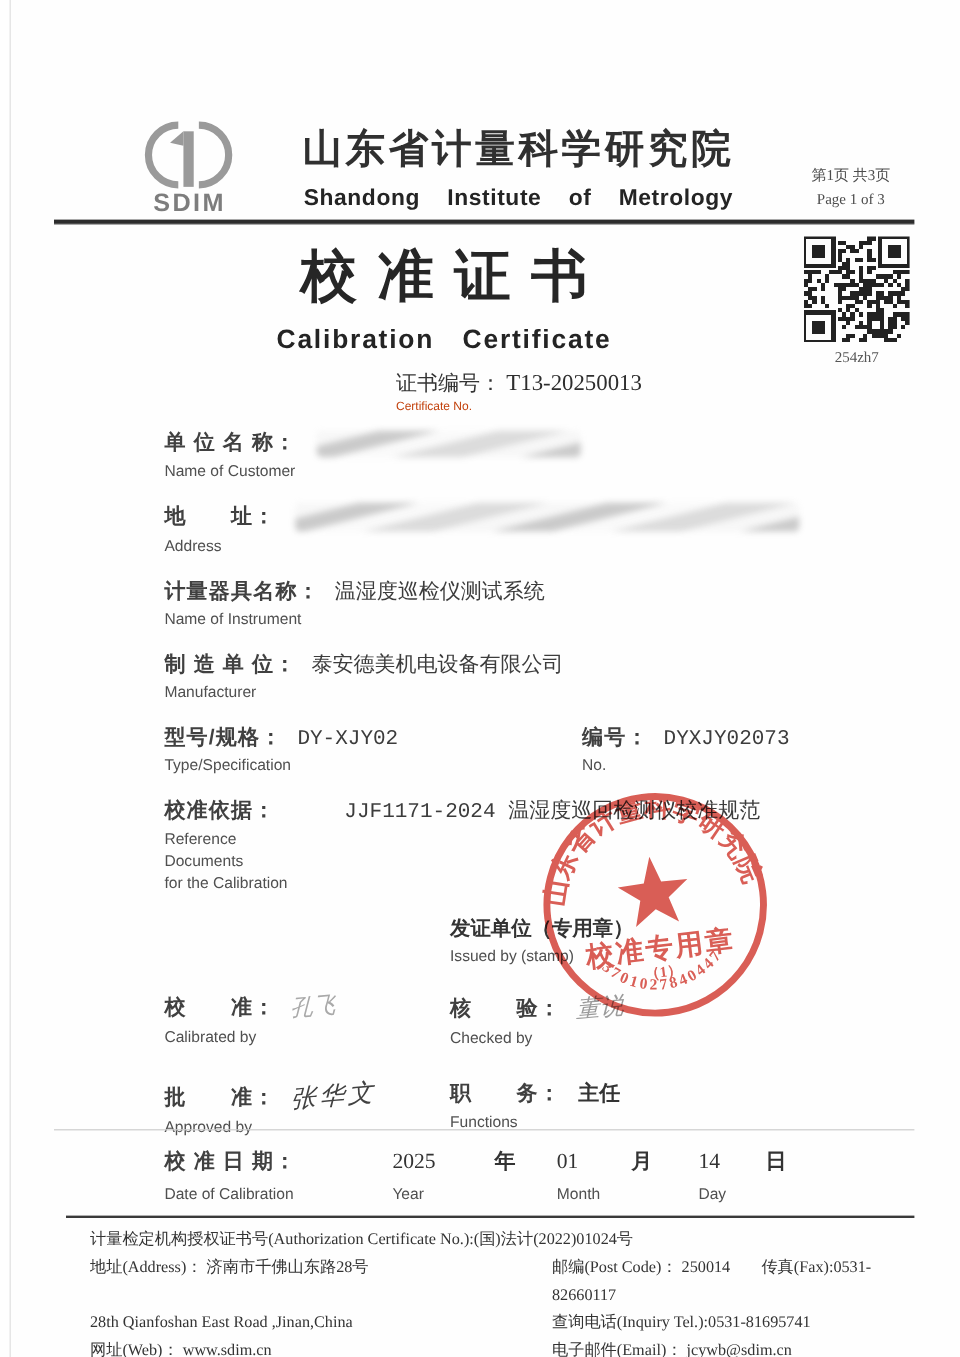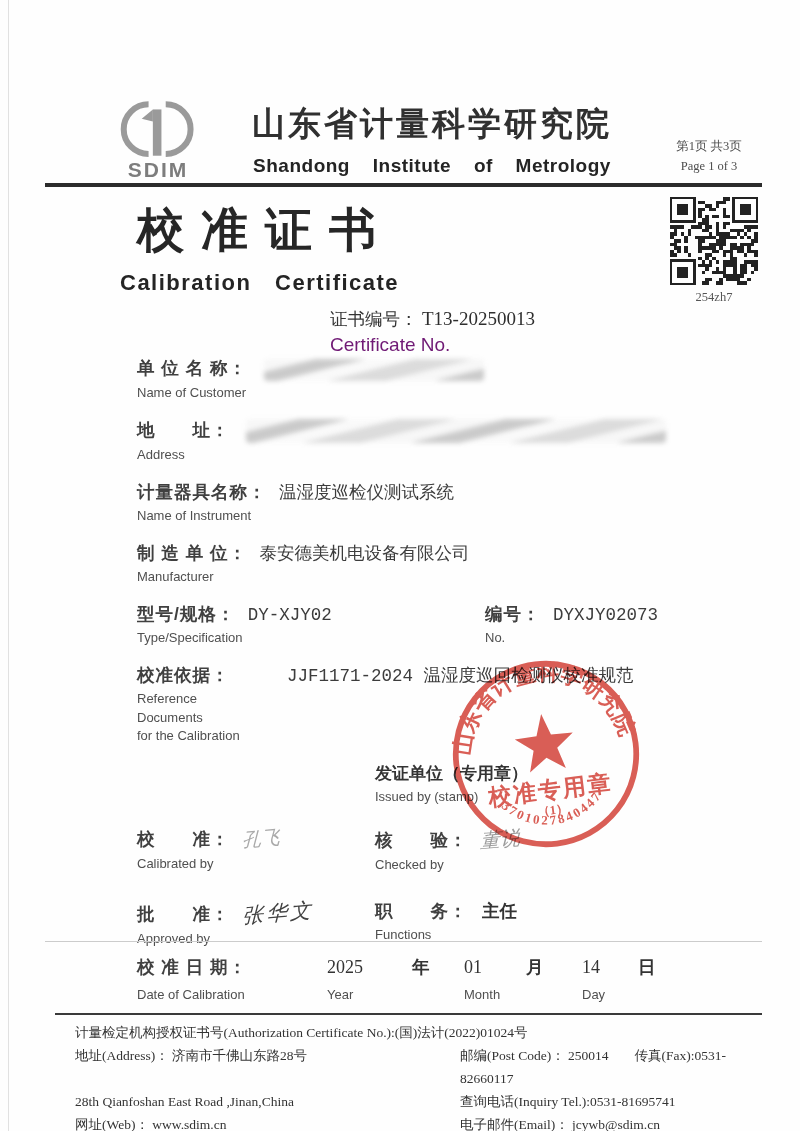--- a/index.html
+++ b/index.html
@@ -22,33 +22,33 @@
   .org-zh { font-family:"Liberation Serif","DejaVu Serif",serif; font-size:33px;
     font-weight:700; letter-spacing:3px; color:#303030; }
   .org-en { font-size:19px; font-weight:700; word-spacing:17px; letter-spacing:.5px;
     color:#242424; margin-top:8px; }
   .page-info { width:106px; text-align:center; font-size:12.5px; color:#4c4c4c;
     padding-top:36px; line-height:1.6; font-family:"Liberation Serif",serif; }
   .header-rule { position:absolute; top:183px; left:45px; right:38px; height:4px;
     border-top:3px solid #2c2c2c; border-bottom:1px solid #2c2c2c; }
 
   
-  .title-block { position:absolute; top:199px; left:120px; width:500px; text-align:left; }
+  .title-block { position:absolute; top:199px; left:120px; width:500px; text-align:center; }
   .title-zh { font-family:"Liberation Serif","DejaVu Serif",serif; font-size:47px;
     font-weight:700; letter-spacing:17px; text-indent:17px; color:#262626; }
   .title-en { font-size:22px; font-weight:700; word-spacing:16px; letter-spacing:1.5px;
     color:#242424; margin-top:8px; }
 
   .qr-block { position:absolute; top:197px; left:668px; width:92px; text-align:center; }
   .qr-caption { font-size:12.5px; color:#555; margin-top:1px; font-family:"Liberation Serif",serif; }
 
   .cert-line { position:absolute; top:307px; left:330px; }
   .cert-zh { font-size:17.5px; font-weight:400; color:#333; }
   .cert-value { font-size:19px; font-family:"Liberation Serif","DejaVu Serif",serif; color:#2e2e2e; }
-  .cert-en { font-size:19px; color:#701a75; margin-top:3px; }
+  .cert-en { font-size:10px; color:#c2410c; margin-top:3px; }
 
   
   .fields { position:absolute; top:356px; left:137px; right:48px; }
   .zh-label { font-size:17.5px; font-weight:700; color:#404040; letter-spacing:1px; }
   .value { font-size:17.5px; font-family:Liberation Mono, monospace;
     color:#3c3c3c; margin-left:8px; }
   .en-label { font-size:13px; color:#4f4f4f; margin-top:3px; line-height:1.45; }
   .row { margin-bottom:15px; }
   .redacted-smudge { display:inline-block; vertical-align:middle; height:22px;
     border-radius:4px; margin-left:12px; opacity:.55; filter:blur(2.5px);

